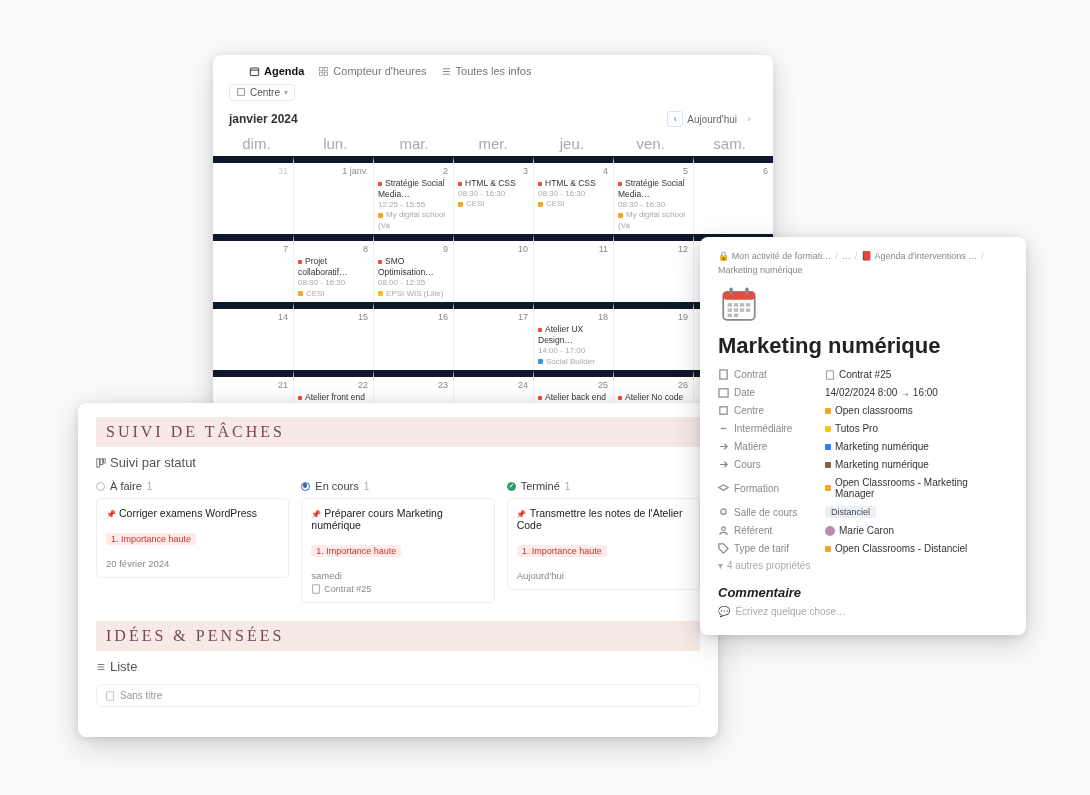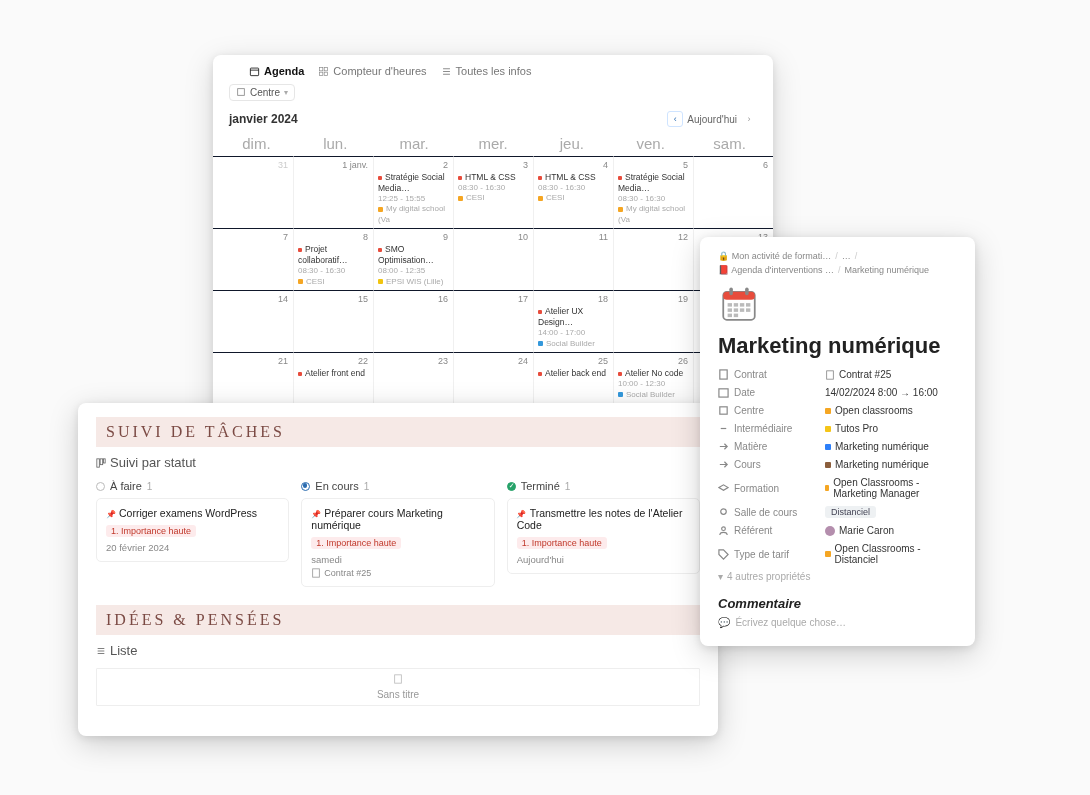--- a/index.html
+++ b/index.html
@@ -49,21 +49,21 @@
   width: 16px; height: 16px; display: flex; align-items: center; justify-content: center;
   border: 1px solid #cfe4ff; border-radius: 3px; cursor: pointer; color: #2b6cb0; font-size: 9px;
 }
 .ctrl-btn.plain { border-color: transparent; color: #999; }
 .cal-daynames, .cal-row {
   display: grid; grid-template-columns: repeat(7, 1fr);
 }
 .cal-daynames { font-size: 15px; color: #aaa; text-align: center; padding: 2px 4px; }
 .cal-daynames div { padding: 2px 0; }
 .cal-cell {
-  border-top: 1px solid #0f172a;
+  border-top: 7px solid #0f172a;
   border-left: 1px solid #f0f0f0;
   min-height: 62px;
   padding: 3px 4px;
   position: relative;
   font-size: 9px;
 }
 .cal-cell:first-child { border-left: none; }
 .cell-date {
   position: absolute; top: 3px; right: 5px;
   font-size: 9px; color: #888;
@@ -115,36 +115,36 @@
 .status-dot.done::after{content:"✓";color:#fff;font-size:7px;position:absolute;left:1px;top:-1px;}
 .col-count { color:#aaa; font-size:10px; }
 .card {
   border:1px solid #eee; border-radius:5px; padding:8px 9px;
   font-size: 10px; color:#444; background:#fff;
 }
 .card-title { font-size: 10.5px; color:#222; margin-bottom:4px; }
 .pin::before { content:"📌"; font-size:8px; margin-right:3px; }
 .badge-red {
   display:inline-block; background:#fdebec; color:#c0392b;
-  padding:1px 5px; border-radius:3px; font-size:9px; margin:2px 0;
+  padding:1px 5px; border-radius:3px; font-size:9px; margin:10px 0;
 }
 .card-meta { color:#888; font-size:9.5px; margin-top:3px;}
 .card-sub { color:#888; font-size:9px; display:flex; align-items:center; gap:3px; margin-top:3px;}
 .ideas-section { margin-top:18px; }
 .idea-item {
-  border:1px solid #eee; border-radius:1px; padding:5px 8px;
-  font-size:10px; color:#999; display:flex; align-items:center; gap:5px;flex-direction:column;
+  border:1px solid #eee; border-radius:7px; padding:5px 8px;
+  font-size:10px; color:#999; display:flex; align-items:center; gap:5px;
 }
 
 
 .detail-panel {
   position: absolute;
   left: 700px;
   top: 237px;
-  width: 275px;
+  width: 326px;
   background:#fff;
   border-radius:8px;
   box-shadow: 0 8px 30px rgba(0,0,0,.18), 0 2px 8px rgba(0,0,0,.1);
   padding: 14px 18px 18px 18px;
 }
 .crumbs { font-size:9px; color:#888; display:flex; gap:4px; flex-wrap:wrap; align-items:center;}
 .crumbs .sep { color:#ccc; }
 .detail-icon { width:42px; height:42px; margin:8px 0 4px 0; }
 .detail-title { font-size:22px; font-weight:700; color:#222; margin-bottom:10px; }
 .prop-list { display:grid; grid-template-columns: 100px 1fr; row-gap:6px; font-size:10px;gap:7px;}

